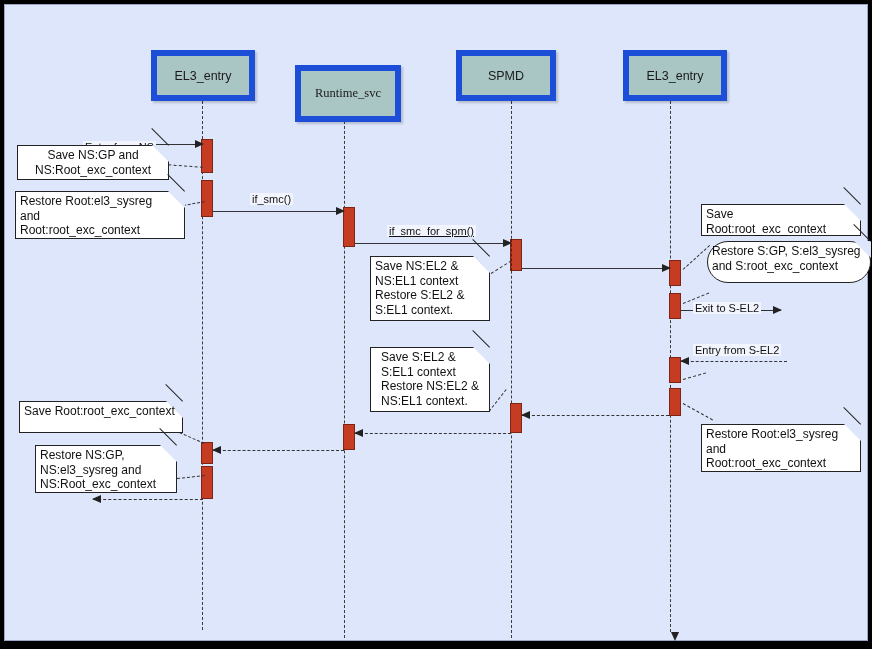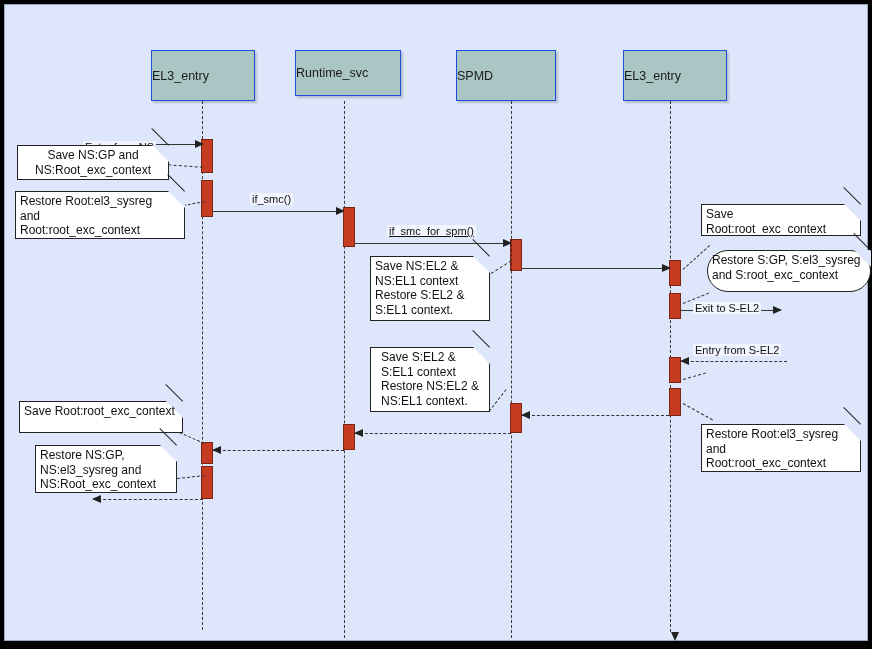--- a/index.html
+++ b/index.html
@@ -19,23 +19,23 @@
   #title-banner{
     position:absolute;left:42px;top:8px;width:432px;height:27px;
     background:#ffd966;border-radius:7px;
     display:flex;align-items:center;justify-content:center;
     font-size:12.5px;font-weight:bold;color:#111;
     letter-spacing:0.1px;
   }
   .lifeline-head{
     position:absolute;
     background:#aac6c4;
-    border:1px solid #1d4ed8;
-    box-sizing:border-box;
-    display:flex;align-items:center;
+    border:6px solid #1d4ed8;
+    box-sizing:border-box;
+    display:flex;align-items:center;justify-content:center;
     font-size:12.5px;color:#1a1a1a;
     box-shadow:2px 2px 2px rgba(0,0,0,0.18);
   }
   .lifeline{
     position:absolute;width:0;
     border-left:1.5px dashed #3a3a3a;
   }
   .activation{
     position:absolute;width:12px;
     background:#c63c22;
@@ -112,21 +112,21 @@
 
     <div class="lifeline" style="left:197px;top:96px;height:529px;"></div>
     <div class="lifeline" style="left:339px;top:96px;height:537px;"></div>
     <div class="lifeline" style="left:506px;top:96px;height:537px;"></div>
     <div class="lifeline" style="left:665px;top:96px;height:531px;"></div>
     <div class="arrowhead down" style="position:absolute;left:666px;top:627px;"></div>
 
     <div class="lifeline-head" style="left:146px;top:45px;width:104px;height:51px;">
       <span>EL3_entry</span>
     </div>
-    <div class="lifeline-head" style="left:290px;top:45px;width:106px;height:46px;">
+    <div class="lifeline-head" style="left:290px;top:60px;width:106px;height:57px;font-family:Liberation Serif, serif;">
       <span>Runtime_svc</span>
     </div>
     <div class="lifeline-head" style="left:451px;top:45px;width:100px;height:51px;">
       <span>SPMD</span>
     </div>
     <div class="lifeline-head" style="left:618px;top:45px;width:104px;height:51px;">
       <span>EL3_entry</span>
     </div>
 
     <div class="activation" style="left:196px;top:134px;height:34px;"></div>
@@ -230,21 +230,21 @@
     </div>
 
     <div class="connector" style="left:678px;top:264px;width:36px;transform:rotate(-42deg);"></div>
     <div class="note" style="left:696px;top:199px;width:160px;height:32px;">
       <span class="foldline"></span>
       <span class="foldedge"></span>
       <div class="note-text">Save Root:root_exc_context</div>
     </div>
 
     <div class="connector" style="left:678px;top:298px;width:28px;transform:rotate(-22deg);"></div>
-    <div class="note" style="left:702px;top:245px;width:164px;height:42px;border-radius:21px;">
+    <div class="note" style="left:702px;top:236px;width:164px;height:42px;border-radius:21px;">
       <span class="foldline"></span>
       <span class="foldedge"></span>
       <div class="note-text">Restore S:GP, S:el3_sysreg</div>
       <div class="note-text">and S:root_exc_context</div>
     </div>
 
     <div class="connector" style="left:678px;top:374px;width:24px;transform:rotate(-16deg);"></div>
 
     <div class="connector" style="left:678px;top:398px;width:34px;transform:rotate(29deg);"></div>
     <div class="note" style="left:696px;top:419px;width:160px;height:48px;">

